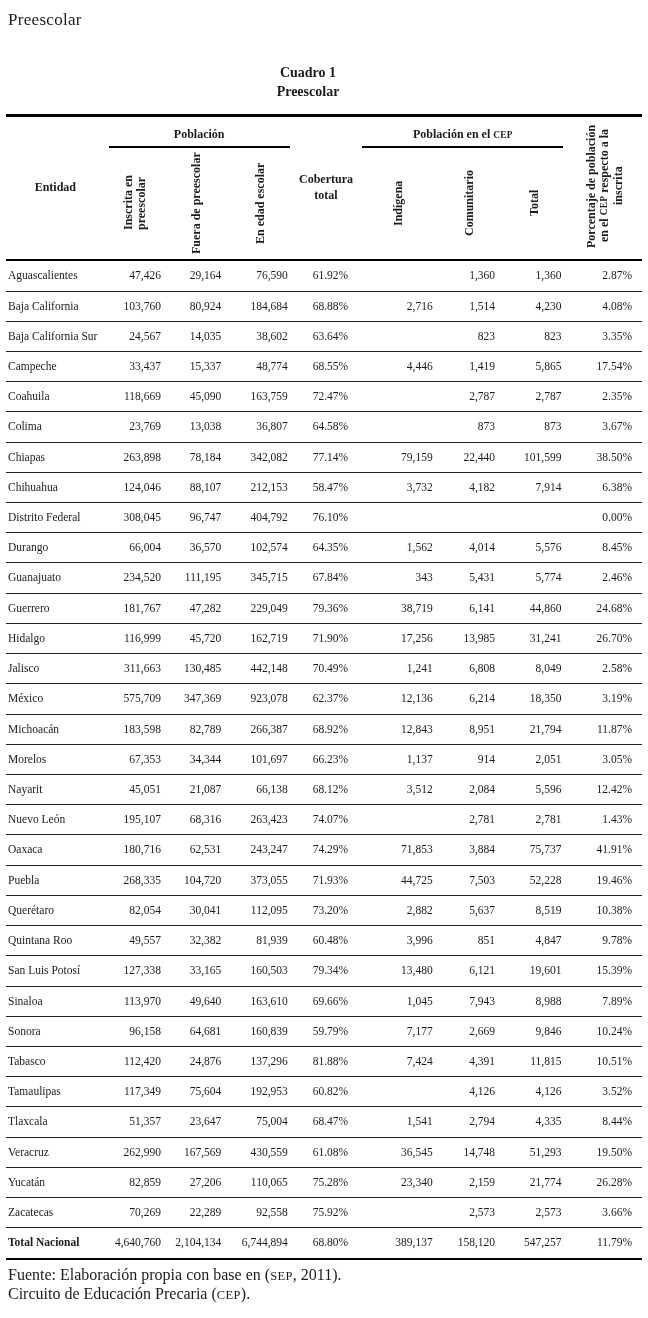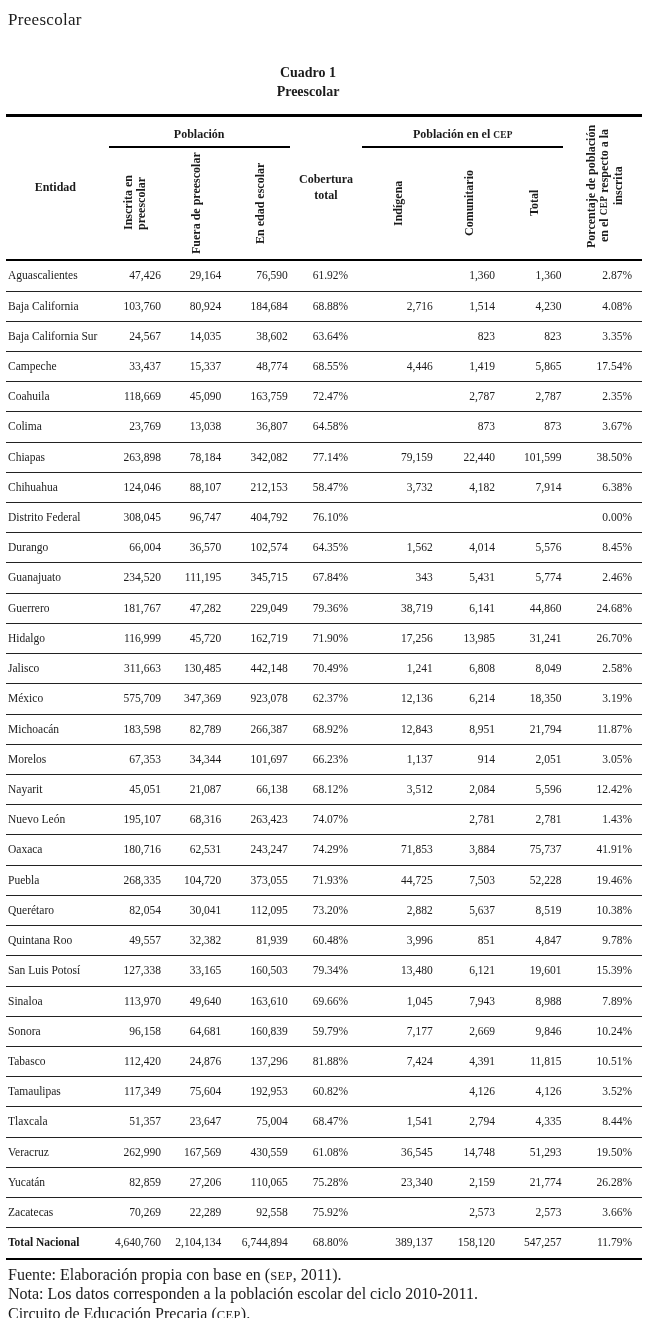--- a/index.html
+++ b/index.html
@@ -526,17 +526,16 @@
       <td class="num">389,137</td>
       <td class="num">158,120</td>
       <td class="num">547,257</td>
       <td class="pct">11.79%</td>
     </tr>
   </tbody>
   </table>
 
   <div class="footnotes">
     <div><span>Fuente: Elaboración propia con base en (</span><span class="sc">SEP</span><span>, 2011).</span></div>
-    <div>Nota: Los datos corresponden a la población escolar del ciclo 2010-2011.</div>
     <div><span>Circuito de Educación Precaria (</span><span class="sc">CEP</span><span>).</span></div>
   </div>
 
 </div>
 
 </body></html>

